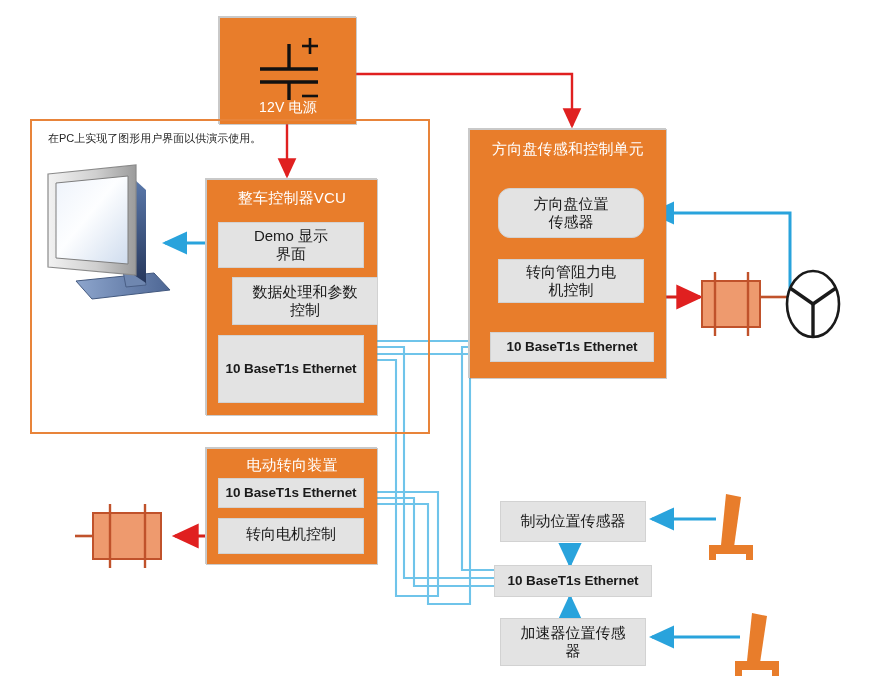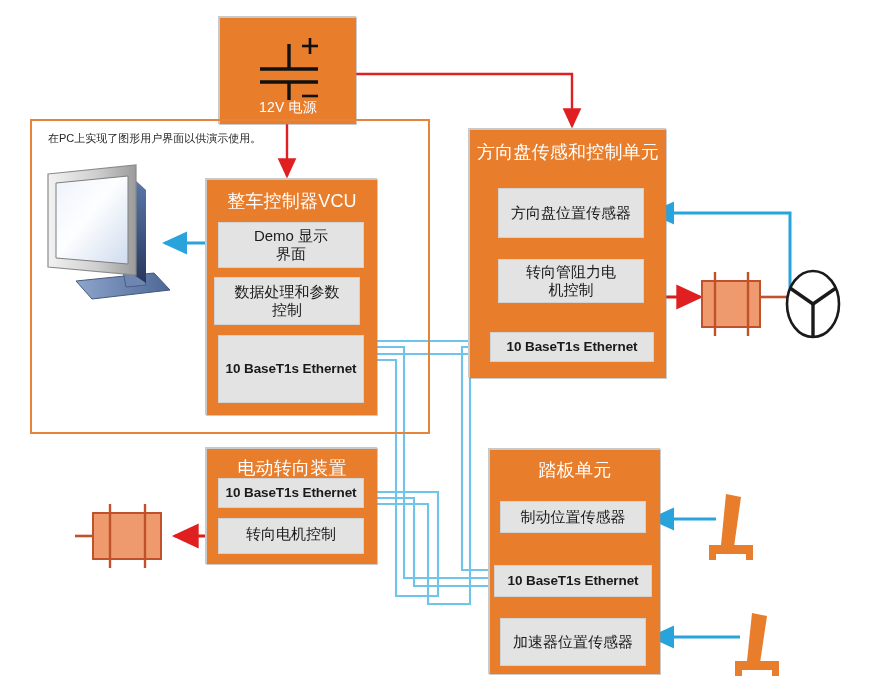--- a/index.html
+++ b/index.html
@@ -18,21 +18,21 @@
     border-top: 2px solid #c9c9c9;
     border-left: 2px solid #c9c9c9;
     box-shadow: 1px 1px 0 rgba(140,140,140,.45);
     text-decoration: underline;
   }
   .obox-title {
     position: absolute;
     left: 0; right: 0;
     text-align: center;
     color: #ffffff;
-    font-size: 18px;
+    font-size: 15px;
     font-weight: 400;
     letter-spacing: .2px;
   }
   .gbox {
     position: absolute;
     background: #E3E3E3;
     border: 1px solid #d2d2d2;
     display: flex;
     align-items: center;
     justify-content: center;
@@ -178,51 +178,48 @@
   <polygon points="14,20 86,13 86,101 14,95" fill="url(#scr)" stroke="#7e7e7e" stroke-width="1"></polygon>
 </svg>
 
 <div class="obox" style="left:205px; top:178px; width:172px; height:237px;">
   <div class="obox-title" style="top:9px;">整车控制器VCU</div>
 </div>
 <div class="gbox" style="left:218px; top:222px; width:146px; height:46px; flex-direction:column;">
   <span>Demo 显示</span>
   <span>界面</span>
 </div>
-<div class="gbox" style="left:214px; top:277px; width:146px; height:48px; flex-direction:column;">
+<div class="gbox" style="left:232px; top:277px; width:146px; height:48px; flex-direction:column;">
   <span>数据处理和参数</span>
   <span>控制</span>
 </div>
 <div class="gbox eth" style="left:218px; top:335px; width:146px; height:68px;">10 BaseT1s Ethernet</div>
 
 <div class="obox" style="left:468px; top:128px; width:198px; height:250px;">
   <div class="obox-title" style="top:10px;">方向盘传感和控制单元</div>
 </div>
-<div class="gbox" style="left:498px; top:188px; width:146px; height:50px; flex-direction:row;">
+<div class="gbox" style="left:498px; top:188px; width:146px; height:50px; flex-direction:column;border-radius:12px;">
   <span>方向盘位置</span>
   <span>传感器</span>
 </div>
 <div class="gbox" style="left:498px; top:259px; width:146px; height:44px; flex-direction:column;">
   <span>转向管阻力电</span>
   <span>机控制</span>
 </div>
 <div class="gbox eth" style="left:490px; top:332px; width:164px; height:30px;">10 BaseT1s Ethernet</div>
 
 <div class="obox" style="left:205px; top:447px; width:172px; height:117px;">
   <div class="obox-title" style="top:7px;">电动转向装置</div>
 </div>
 <div class="gbox eth" style="left:218px; top:478px; width:146px; height:30px;">10 BaseT1s Ethernet</div>
 <div class="gbox" style="left:218px; top:518px; width:146px; height:36px;font-family:Liberation Mono, monospace;">转向电机控制</div>
 
-<div class="obox" style="left:488px; top:448px; width:172px; height:226px;">
-  <div class="obox-title" style="top:8px;">踏板单元</div>
-</div>
-<div class="gbox" style="left:500px; top:501px; width:146px; height:32px;">制动位置传感器</div>
+<div class="gbox" style="left:500px; top:501px; width:146px; height:41px;">制动位置传感器</div>
 <div class="gbox eth" style="left:494px; top:565px; width:158px; height:32px;">10 BaseT1s Ethernet</div>
-<div class="gbox" style="left:500px; top:618px; width:146px; height:48px; ">
+<div class="gbox" style="left:500px; top:618px; width:146px; height:48px; flex-direction:column;">
   <span>加速器位置传感</span>
   <span>器</span>
 </div>
 
 <svg class="layer over">
 
   <g>
     <line x1="760" y1="297" x2="790" y2="297" stroke="#C0522B" stroke-width="2.6"></line>
     <rect x="702" y="281" width="58" height="46" fill="#EE9A6E" stroke="#C0522B" stroke-width="2"></rect>
     <line x1="715" y1="272" x2="715" y2="336" stroke="#C0522B" stroke-width="2.4"></line>

